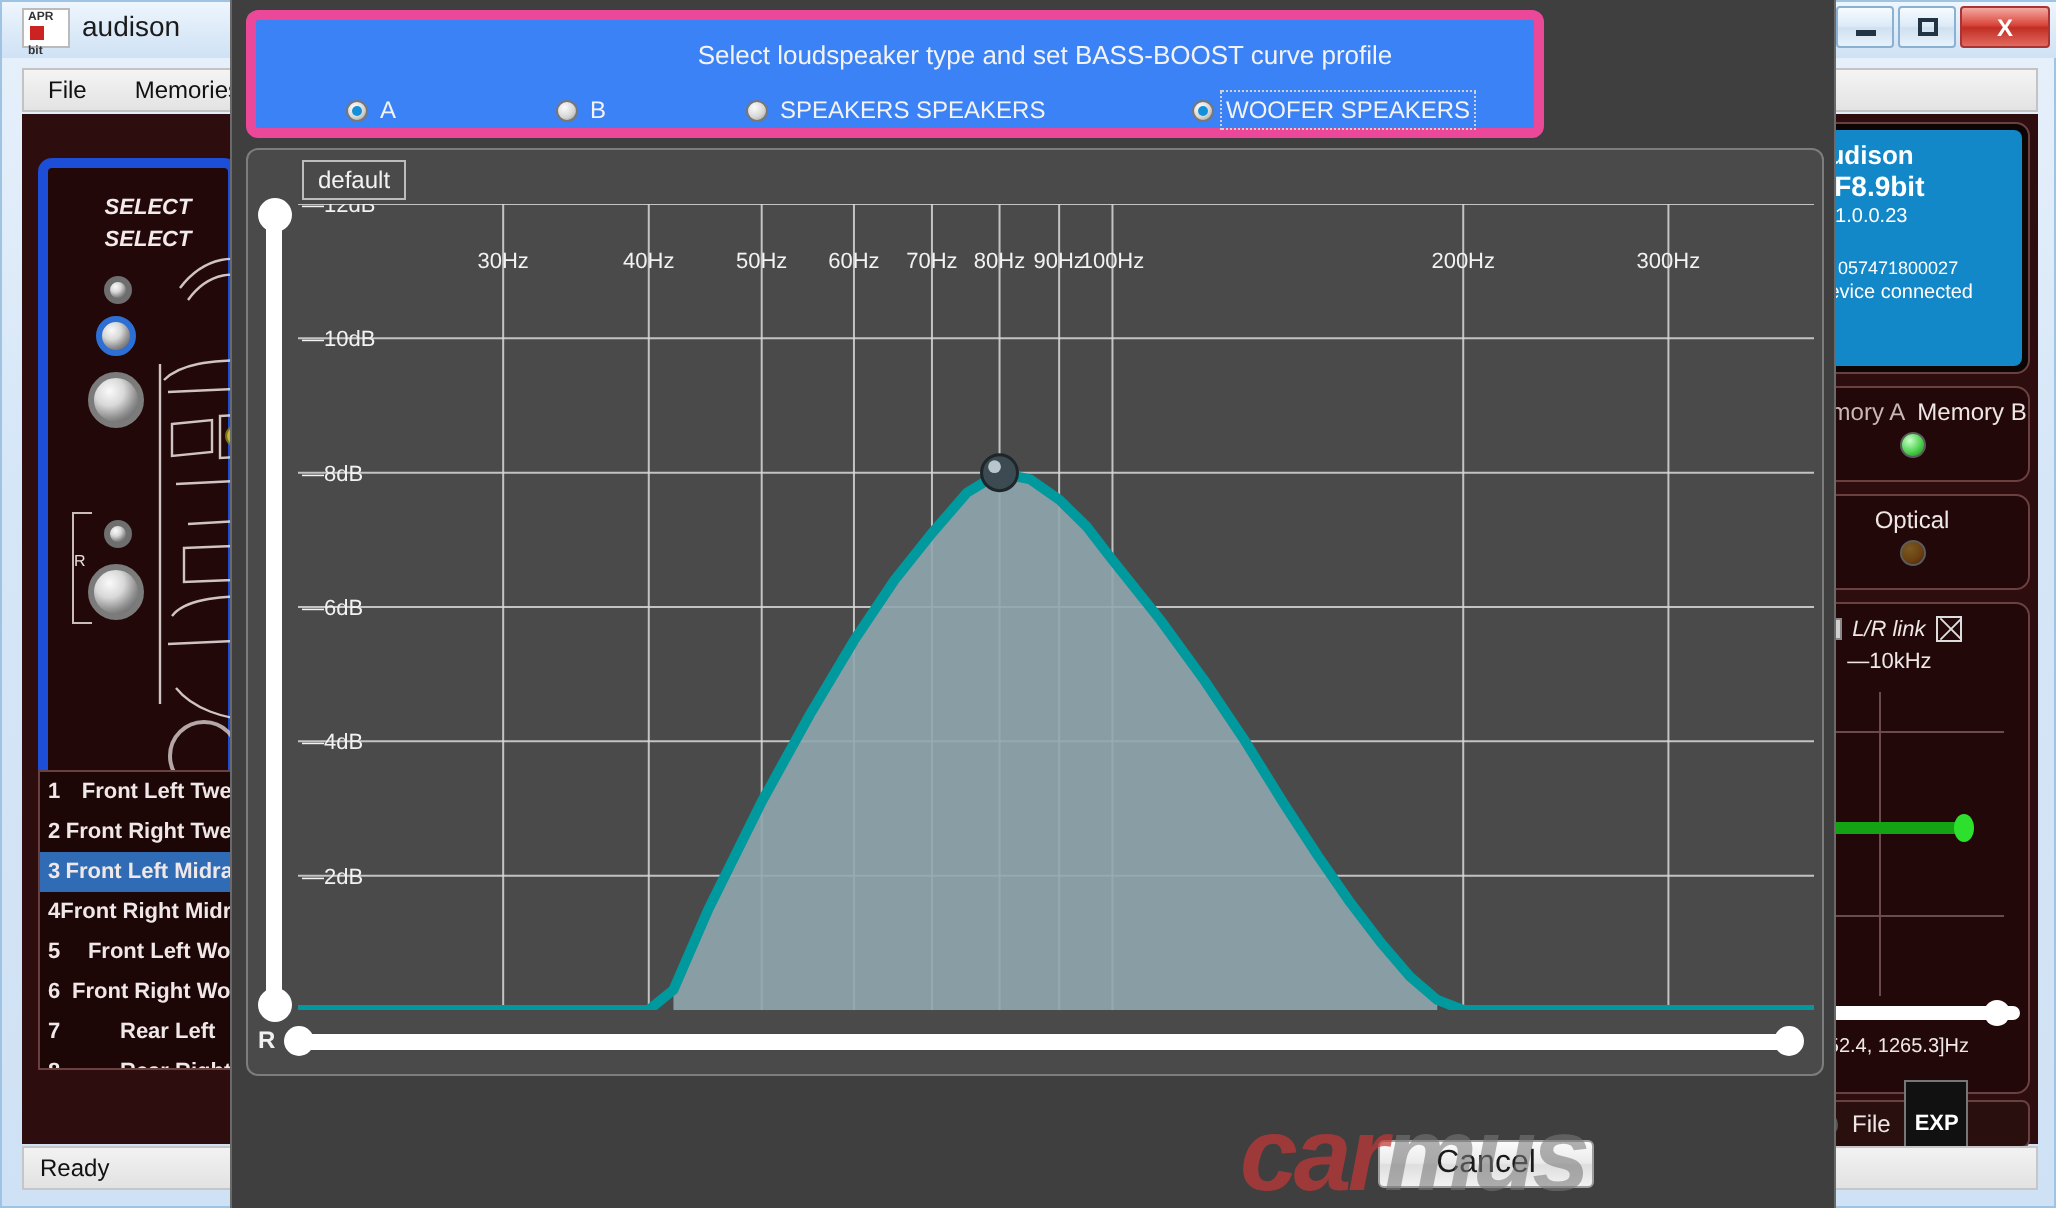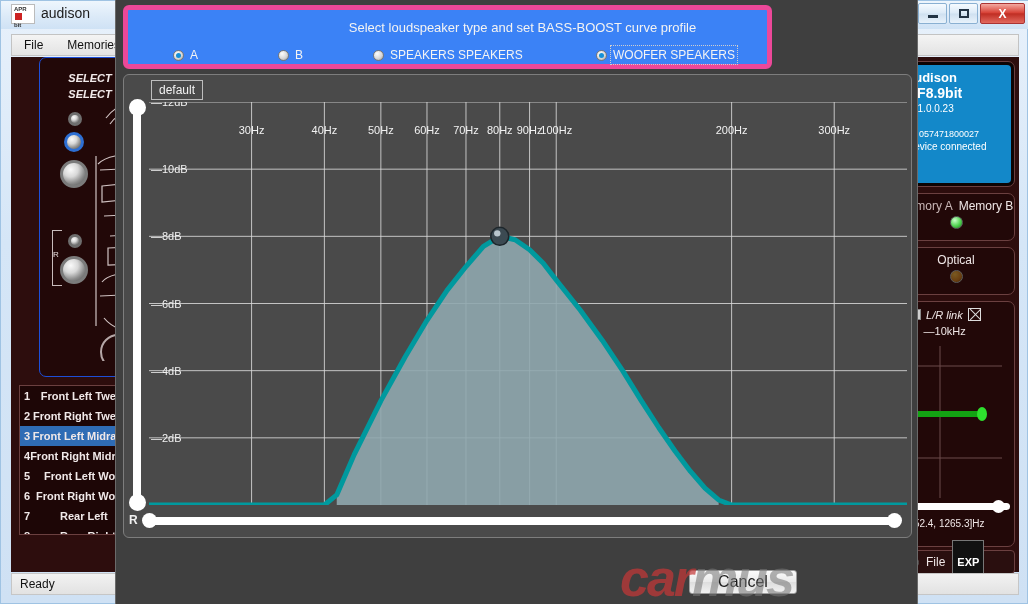--- a/index.html
+++ b/index.html
@@ -79,26 +79,25 @@
 
   
   .appbody {
     position:absolute; left:10px; top:56px;
     width: 1008px; height: 515px;
     background:#2d0d0d;
   }
 
   
   .chanpanel {
-    position:absolute; left: 8px; top: 0;
+    position:absolute; left: 8px; top: 22px;
     width: 100px; height: 320px;
     background: #220808;
-    border: 1px solid #1d4ed8;
+    border: 5px solid #1d4ed8;
     border-radius: 7px;
-    margin-left: 20px;
   }
   .select-channel {
     position:absolute; left:10px; top:12px; width: 80px;
     text-align:center;
     font-style: italic; font-weight:bold;
     font-size: 11px; color:#f2eaea; line-height:16px;
   }
   .knob {
     position:absolute;
     border-radius:50%;

